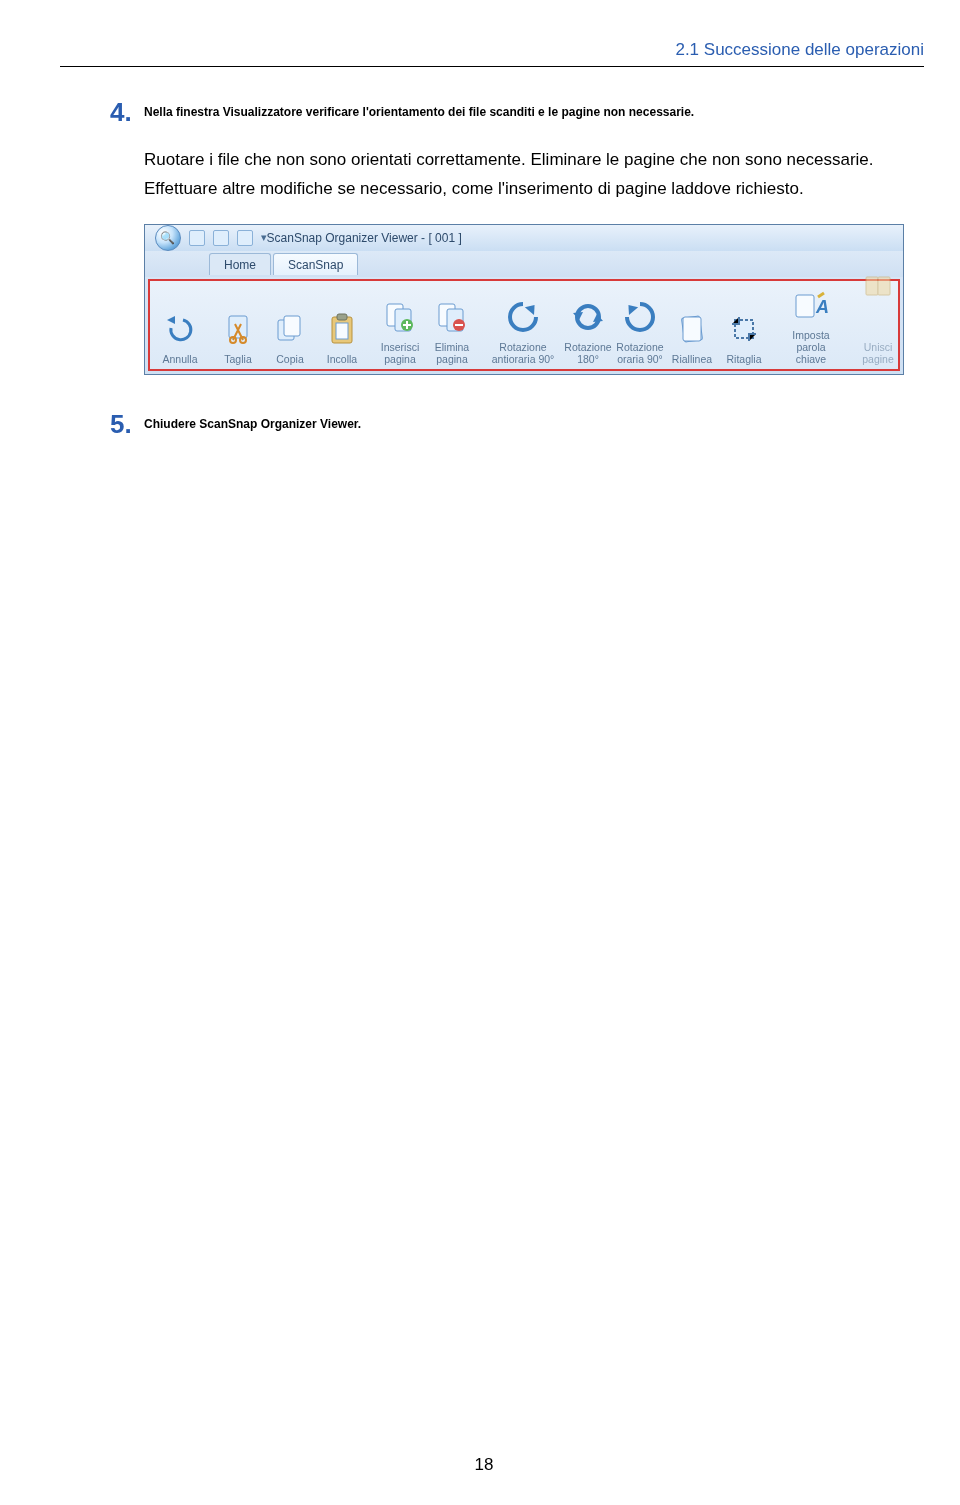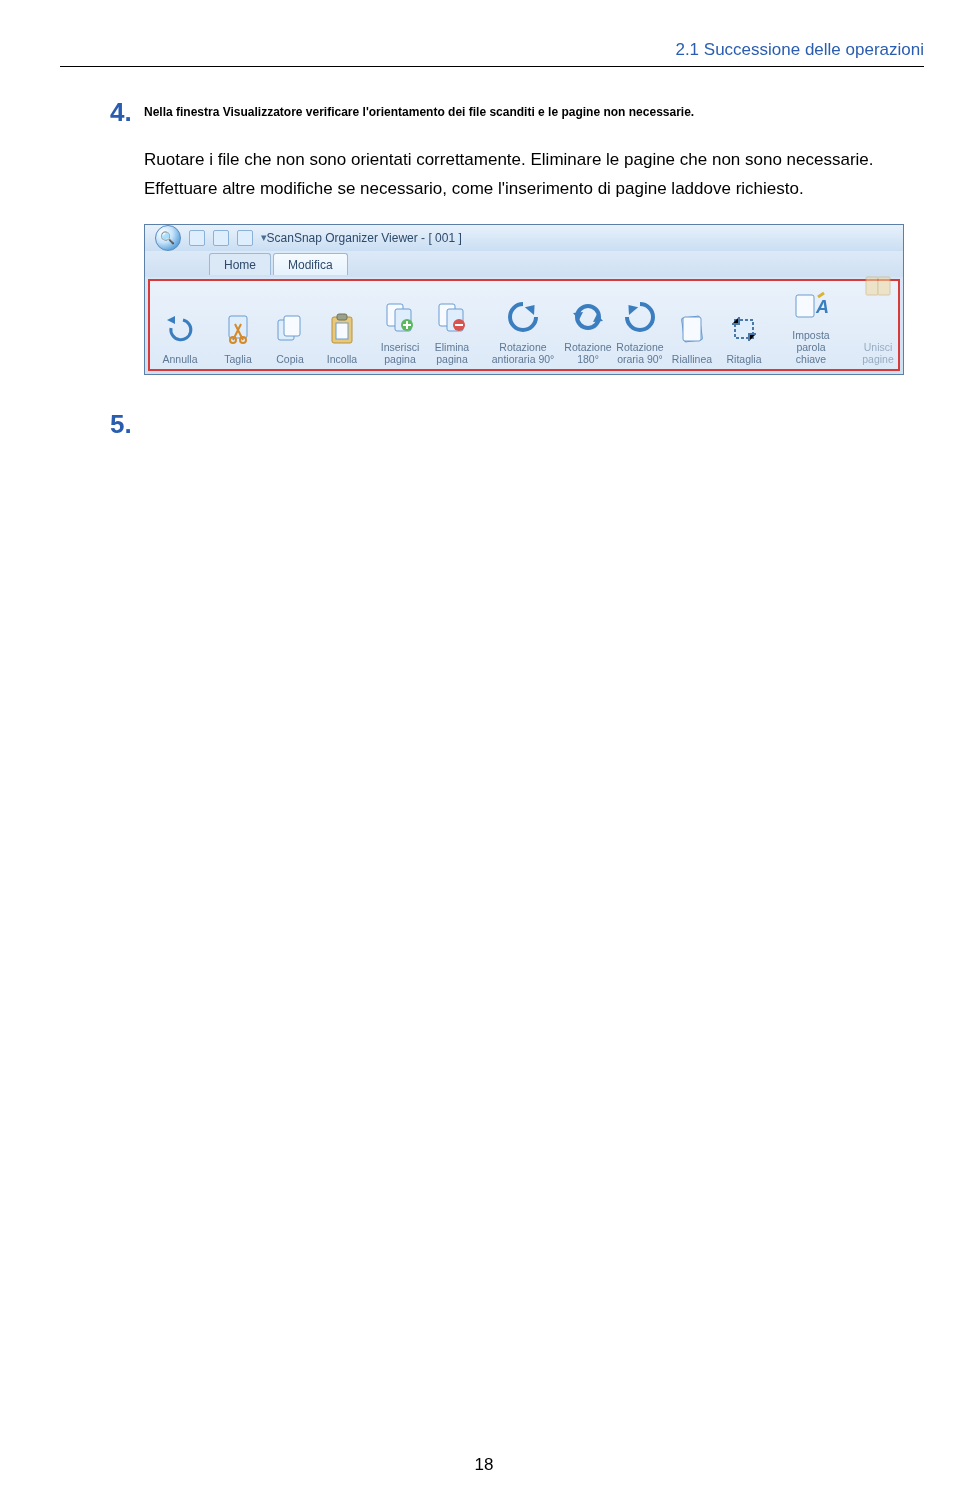--- a/index.html
+++ b/index.html
@@ -178,21 +178,21 @@
           <div class="qat-orb">🔍</div>
           <div class="qat-icon"></div>
           <div class="qat-icon"></div>
           <div class="qat-icon"></div>
           <span style="color:#4a6d92;">▾</span>
         </div>
         <div class="title-center">ScanSnap Organizer Viewer - [ 001 ]</div>
       </div>
       <div class="tabs-row">
         <div class="tab">Home</div>
-        <div class="tab active">Modifica</div>
+        <div class="tab active">ScanSnap</div>
       </div>
       <div class="ribbon">
         <div class="rbtn">
           <div class="ricon">
             <svg width="30" height="30" viewBox="0 0 30 30">
                 <path d="M18 6 A10 10 0 1 1 6 14" fill="none" stroke="#3a7ec0" stroke-width="3"></path>
                 <path d="M2 6 L10 2 L10 10 Z" fill="#3a7ec0"></path>
               </svg>
           </div>
           <div class="lbl">Annulla</div>
@@ -326,16 +326,17 @@
           </div>
           <div class="lbl">Unisci
 pagine</div>
         </div>
       </div>
     </div>
   </div>
 
   <div class="step">
     <div class="step-num">5.</div>
+    <div class="step-title">Chiudere ScanSnap Organizer Viewer.</div>
   </div>
 
   <div class="page-number">18</div>
 </div>
 
 </body></html>

